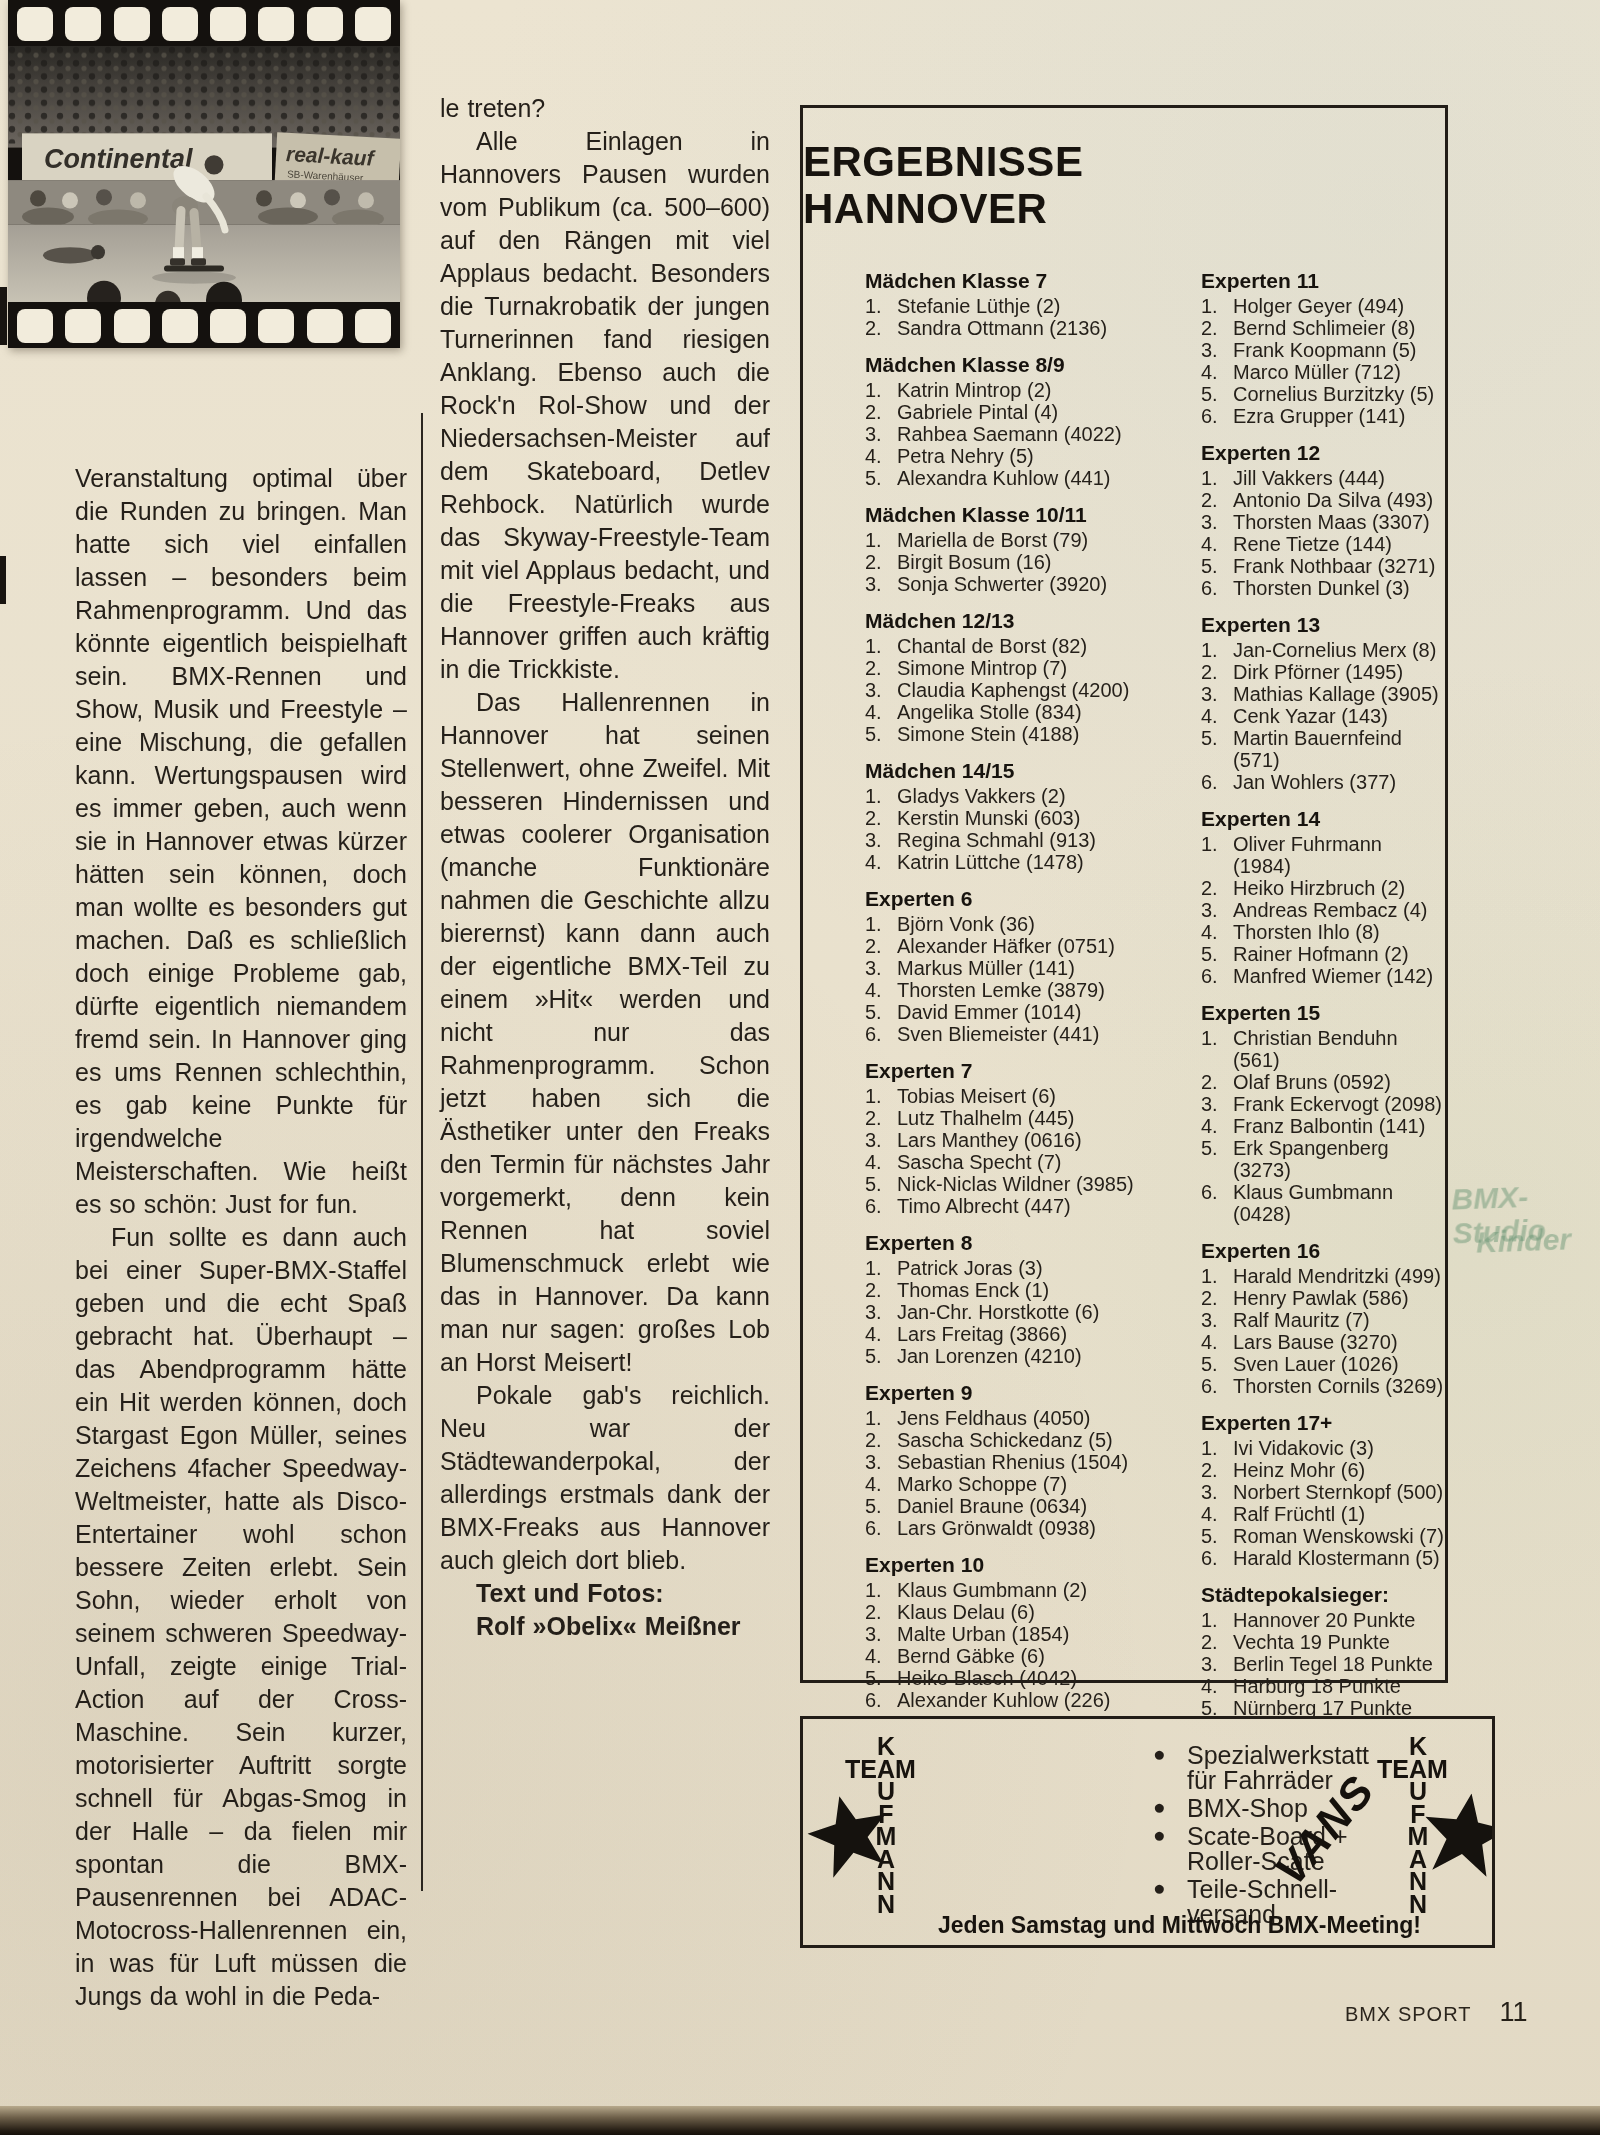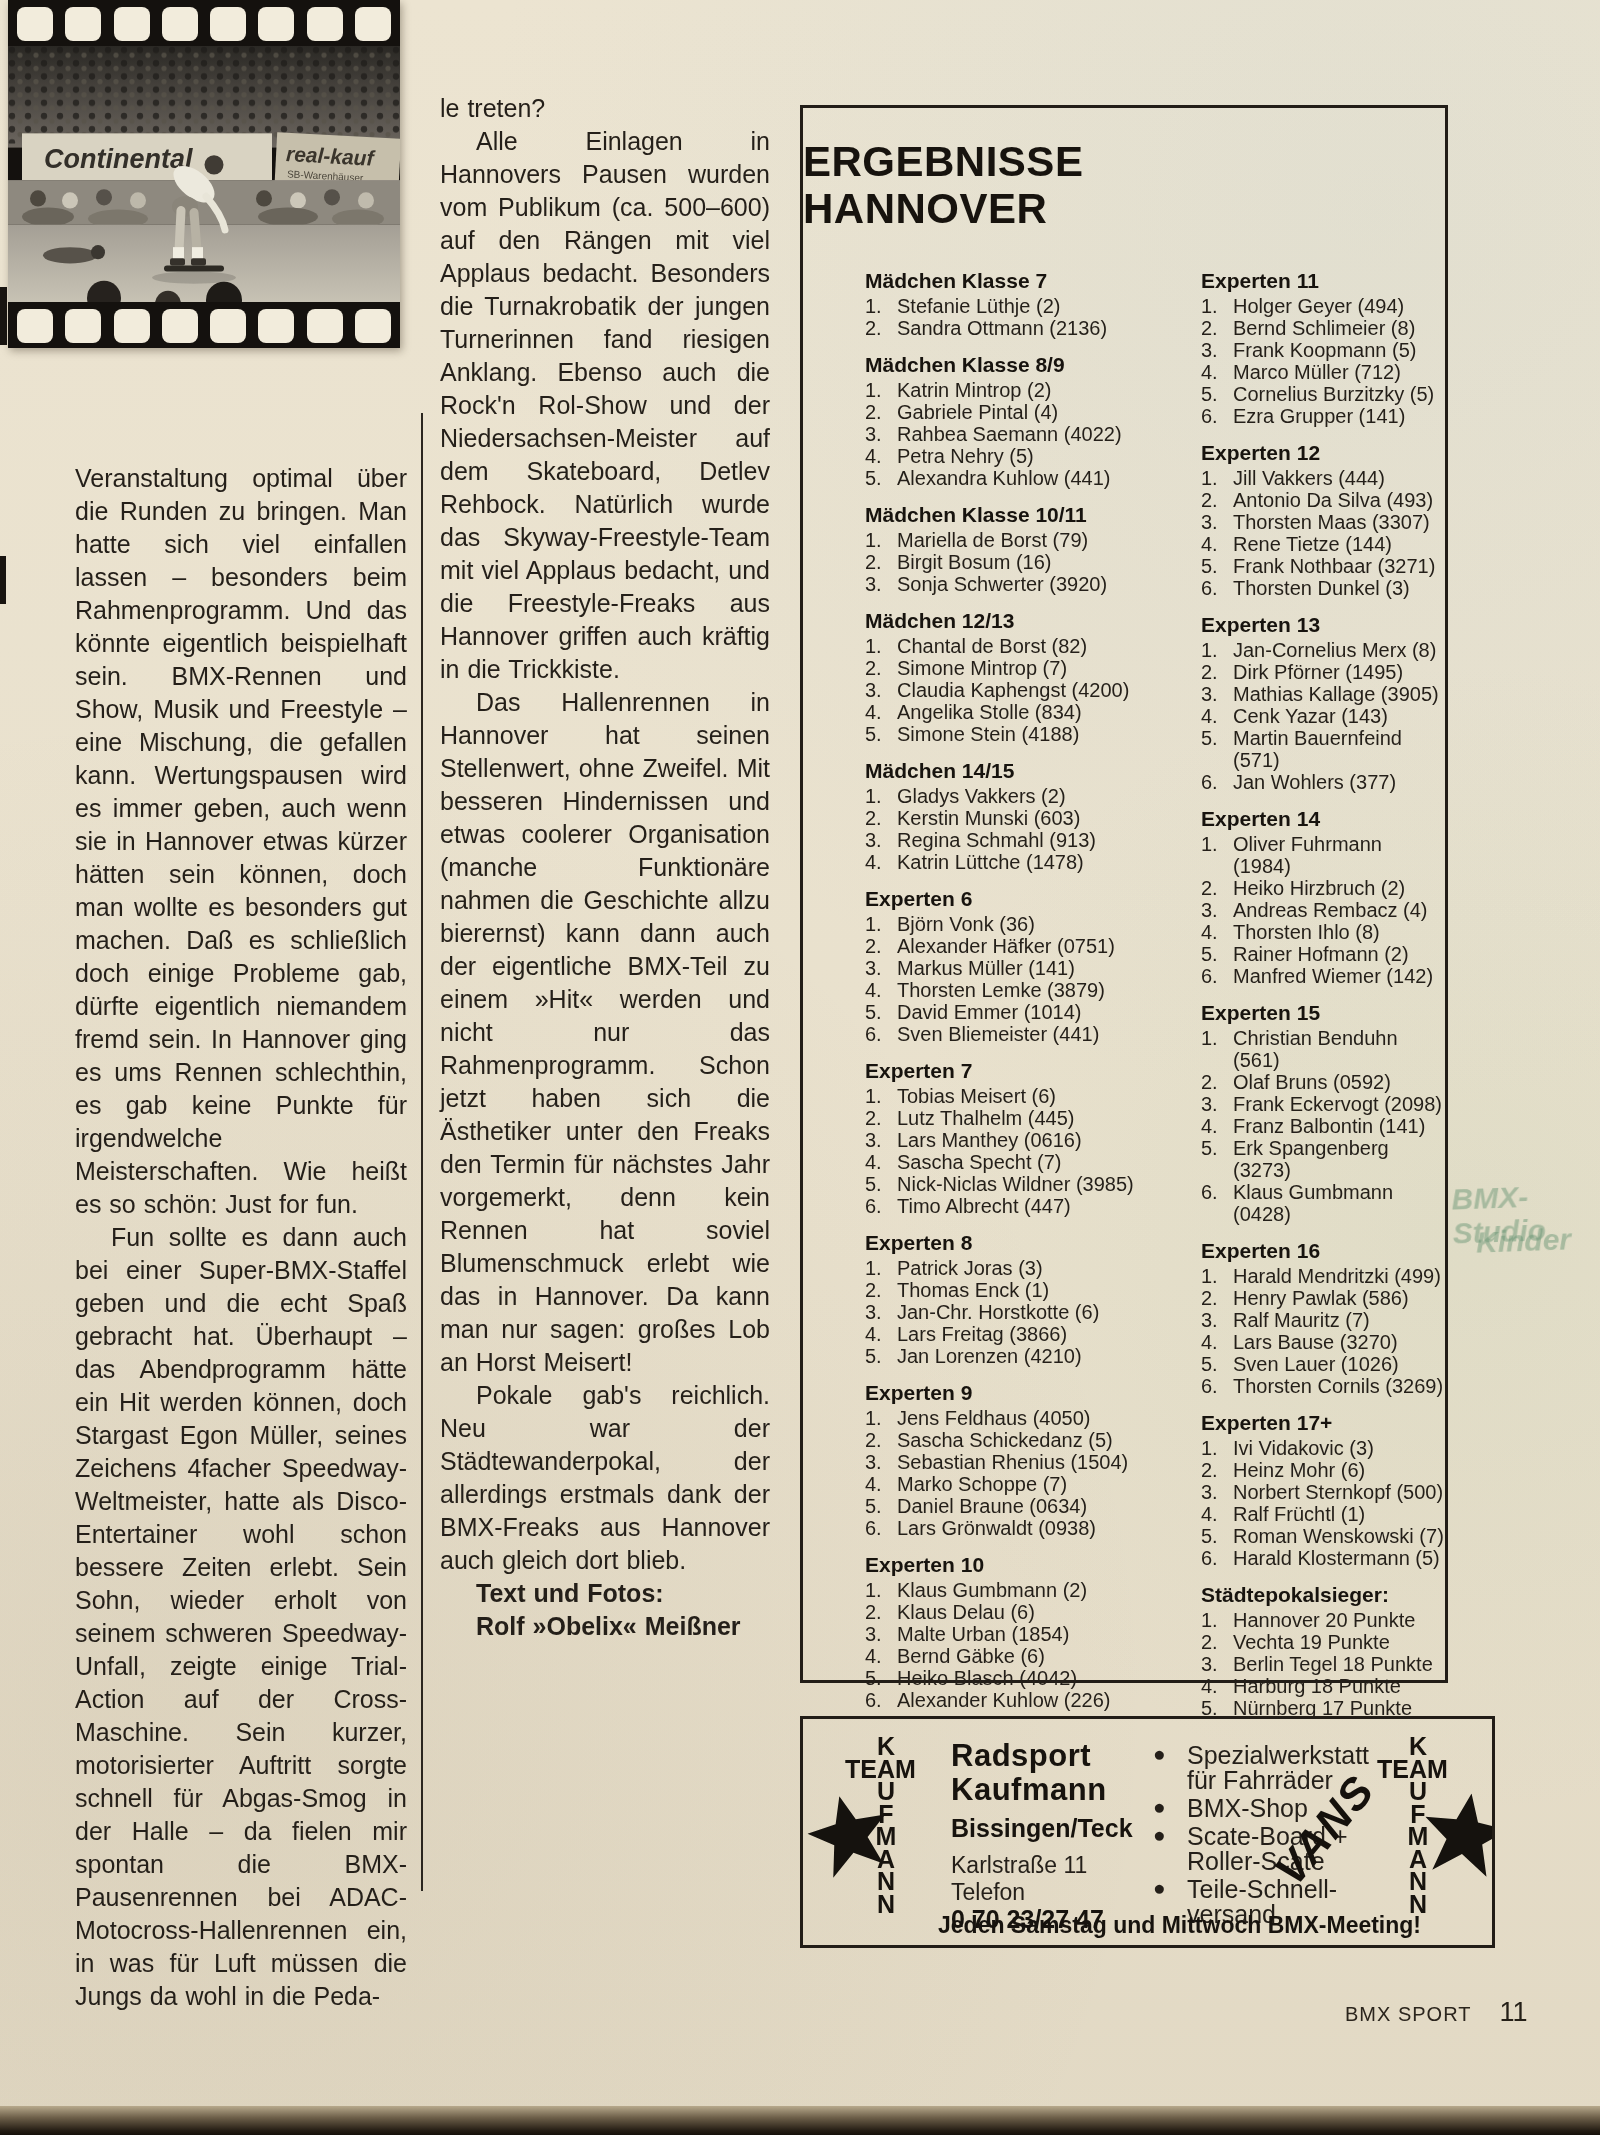--- a/index.html
+++ b/index.html
@@ -641,28 +641,20 @@
           <span>A</span>
           <span class="post">M</span>
         </div>
         <div>U</div>
         <div>F</div>
         <div>M</div>
         <div>A</div>
         <div>N</div>
         <div>N</div>
       </div>
-    <div class="shop">
-      <div class="shop-name">Radsport</div>
-      <div class="shop-name">Kaufmann</div>
-      <div class="shop-city">Bissingen/Teck</div>
-      <div class="shop-street">Karlstraße 11</div>
-      <div class="shop-phone-label">Telefon</div>
-      <div class="shop-phone">0 70 23/27 47</div>
-    </div>
     <ul class="services">
         <li>Spezialwerkstatt für Fahrräder</li>
         <li>BMX-Shop</li>
         <li>Scate-Board + Roller-Scate</li>
         <li>Teile-Schnell­versand</li>
       </ul>
     <div class="vans">VANS</div>
     <div class="team-col team-right">
         <div>K</div>
         <div class="t-row">

